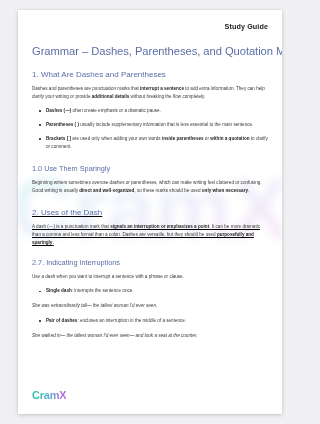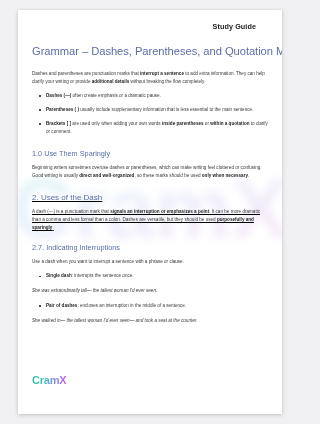--- a/index.html
+++ b/index.html
@@ -44,21 +44,21 @@
     z-index: 1;
     padding: 12px 14px 0 14px;
   }
 
   .doc-header {
     text-align: right;
     font-size: 7.2px;
     font-weight: bold;
     color: #1b1b1b;
     letter-spacing: 0.1px;
-    margin: 0 12px 14px 0;
+    margin: 0 0 14px 0;
   }
 
   .doc-title {
     font-size: 11.2px;
     color: #5b6ea8;
     font-weight: normal;
     margin: 0 0 13px 0;
     letter-spacing: -0.05px;
     white-space: nowrap;
   }
@@ -120,21 +120,21 @@
     height: 1.6px;
     background: #4a4a4a;
   }
 
   b, strong { font-weight: bold; color: #1f1f1f; }
 
   
   .footer {
     position: absolute;
     left: 14px;
-    bottom: 28px;
+    bottom: 13px;
     z-index: 2;
   }
   .logo {
     font-size: 11px;
     font-weight: bold;
     letter-spacing: -0.2px;
     background: linear-gradient(95deg, #2bb8a6 0%, #34c3b0 22%, #49b9c9 42%, #7f8fd8 66%, #a86fe0 85%, #c25fe6 100%);
     -webkit-background-clip: text;
     background-clip: text;
     color: transparent;
@@ -165,20 +165,21 @@
     </svg>
   </div>
 
   <div class="content">
 
     <div class="doc-header">Study Guide</div>
 
     <h1 class="doc-title">Grammar – Dashes, Parentheses, and Quotation Marks</h1>
 
     <div class="sec">
+      <h2 class="h2">1. What Are Dashes and Parentheses</h2>
       <p class="body"><span>Dashes and parentheses are punctuation marks that </span><b>interrupt a sentence</b><span> to add extra information. They can help clarify your writing or provide </span><b>additional details</b><span> without breaking the flow completely.</span></p>
 
       <ul class="bullets">
         <li><b>Dashes (—)</b><span> often create emphasis or a dramatic pause.</span></li>
         <li><b>Parentheses ( )</b><span> usually include supplementary information that is less essential to the main sentence.</span></li>
         <li><b>Brackets [ ]</b><span> are used only when adding your own words </span><b>inside parentheses</b><span> or </span><b>within a quotation</b><span> to clarify or comment.</span></li>
       </ul>
     </div>
 
     <div class="sec">

